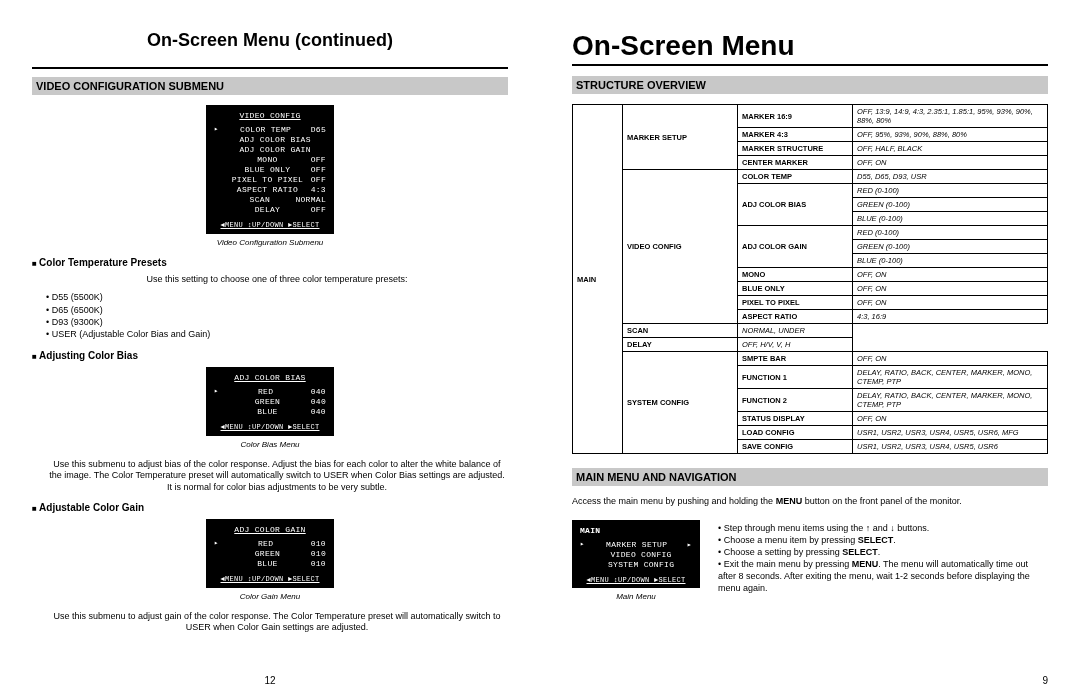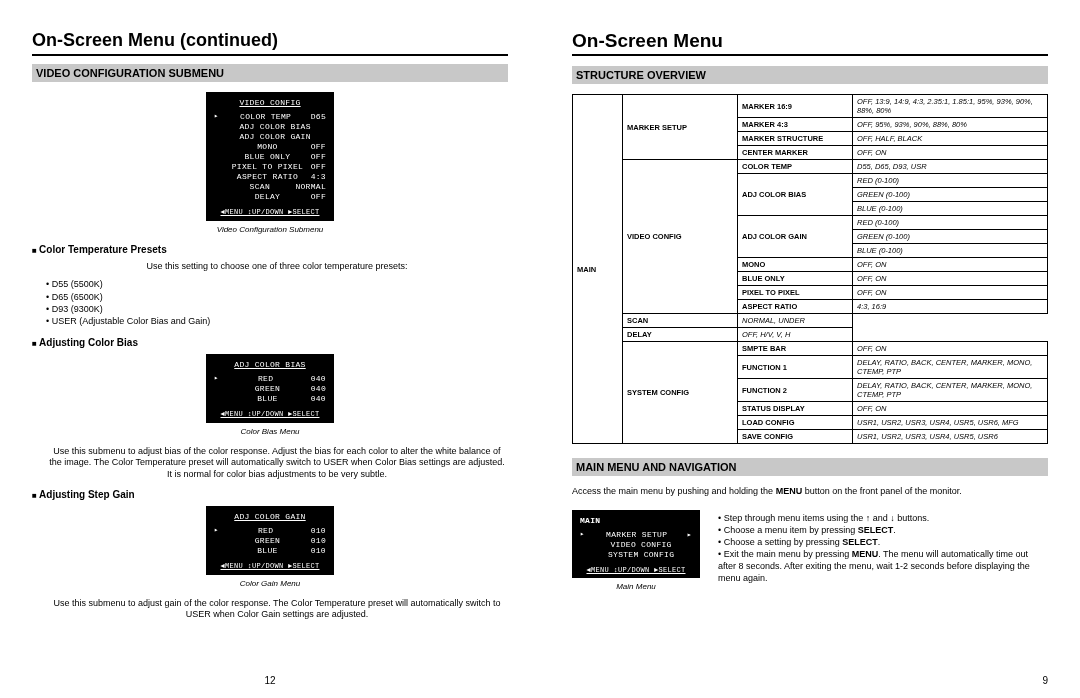--- a/index.html
+++ b/index.html
@@ -15,27 +15,27 @@
   }
   .page {
     width: 540px;
     height: 698px;
     padding: 30px 32px 20px 32px;
     position: relative;
   }
   .title-right {
     font-size: 18px;
     font-weight: bold;
-    text-align: left;
+    text-align: center;
     border-bottom: 2px solid #000;
-    padding-bottom: 3px;
+    padding-bottom: 16px;
     margin-bottom: 8px;
   }
   .title-h1 {
-    font-size: 19px;
+    font-size: 28px;
     font-weight: bold;
     border-bottom: 2px solid #000;
     padding-bottom: 2px;
     margin-bottom: 10px;
   }
   .section-h2 {
     background: #c8c8c8;
     font-size: 11px;
     font-weight: bold;
     padding: 3px 4px;
@@ -146,21 +146,21 @@
         <div class="hdr" style="">ADJ COLOR BIAS</div>
         <div class="row sel"><span>RED</span><span>040</span></div>
         <div class="row nosel"><span>GREEN</span><span>040</span></div>
         <div class="row nosel"><span>BLUE</span><span>040</span></div>
         <div class="ft">◄MENU ↕UP/DOWN ►SELECT</div>
       </div>
       <div class="lcd-caption">Color Bias Menu</div>
     </div>
   <p class="body-text indent">Use this submenu to adjust bias of the color response. Adjust the bias for each color to alter the white balance of the image. The Color Temperature preset will automatically switch to USER when Color Bias settings are adjusted. It is normal for color bias adjustments to be very subtle.</p>
 
-  <div class="bullet-h3">Adjusting Step Gain</div>
+  <div class="bullet-h3">Adjustable Color Gain</div>
   <div class="lcd-block" id="lcd3">
       <div class="lcd">
         <div class="hdr" style="">ADJ COLOR GAIN</div>
         <div class="row sel"><span>RED</span><span>010</span></div>
         <div class="row nosel"><span>GREEN</span><span>010</span></div>
         <div class="row nosel"><span>BLUE</span><span>010</span></div>
         <div class="ft">◄MENU ↕UP/DOWN ►SELECT</div>
       </div>
       <div class="lcd-caption">Color Gain Menu</div>
     </div>

